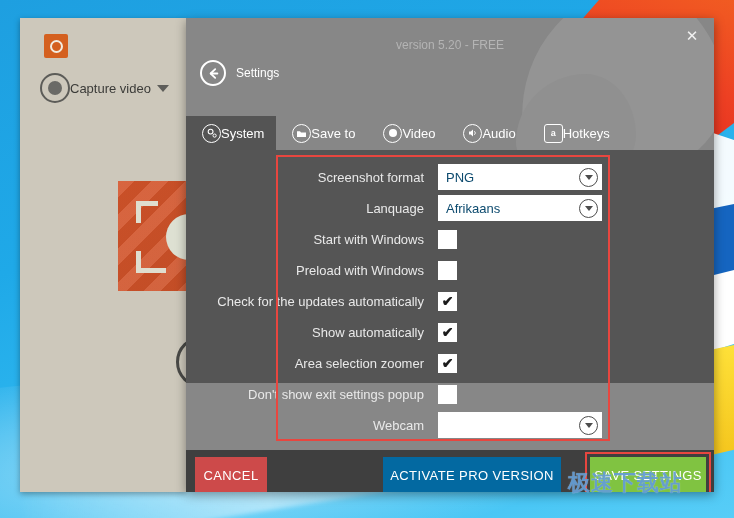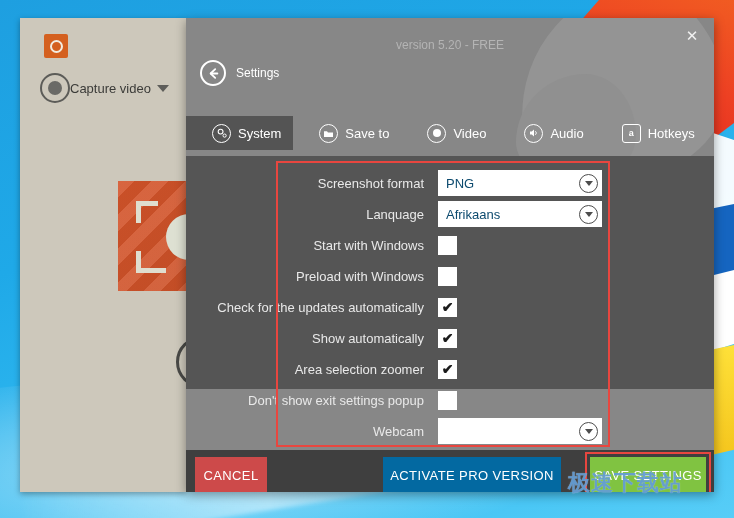--- a/index.html
+++ b/index.html
@@ -183,39 +183,39 @@
   #settings-title { font-size: 12px; color: #fff; }
 
   
   #tabs {
     position: absolute; left: 0; top: 98px;
     width: 100%; height: 34px;
     display: flex; align-items: stretch;
     z-index: 5;
   }
   .tab {
-    display: flex; align-items: center; gap: 7px;
-    padding: 0 12px 0 26px;
+    display: flex; align-items: center; 
+    padding: 0 12px 0 16px;
     font-size: 13px; color: #fff;
     cursor: pointer;
   }
   .tab.active { background: #545454; }
   .tab-ic {
     width: 19px; height: 19px; border-radius: 50%;
     border: 1.6px solid #fff;
     display:flex; align-items:center; justify-content:center;
     font-size: 9px; line-height: 1;
     flex: 0 0 auto;
   }
   .tab-ic.sq { border-radius: 3px; }
   .dot-fill { width: 8px; height: 8px; border-radius: 50%; background: #fff; display:block; }
 
   
   #form-area {
-    position: absolute; left: 0; top: 138px;
+    position: absolute; left: 0; top: 132px;
     width: 100%; height: 233px;
     background: #555555;
     z-index: 4;
   }
   #highlight-box {
     position: absolute; left: 90px; top: 5px;
     width: 334px; height: 286px;
     border: 2px solid #e8463f;
     pointer-events: none;
     z-index: 7;

